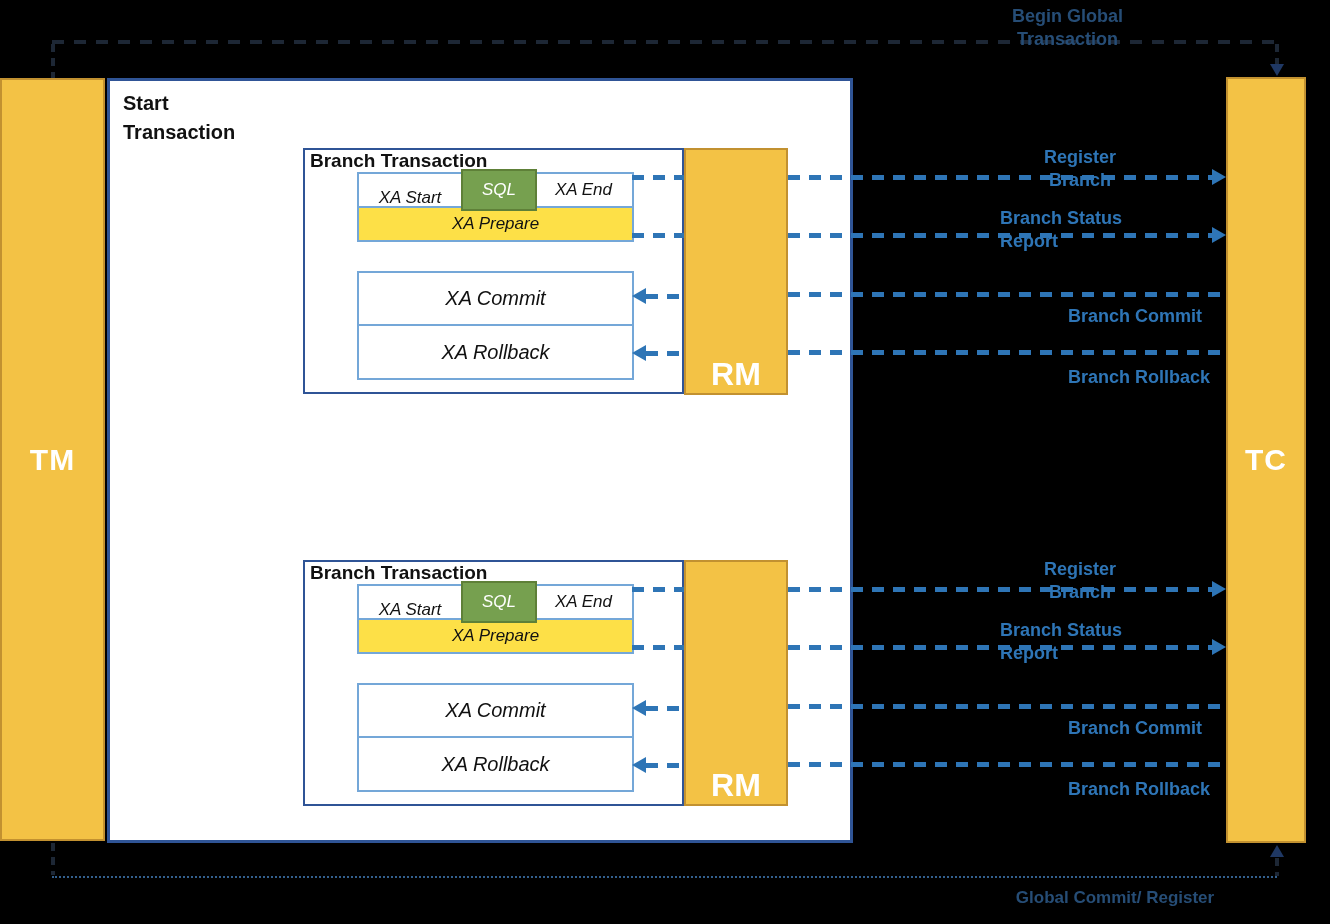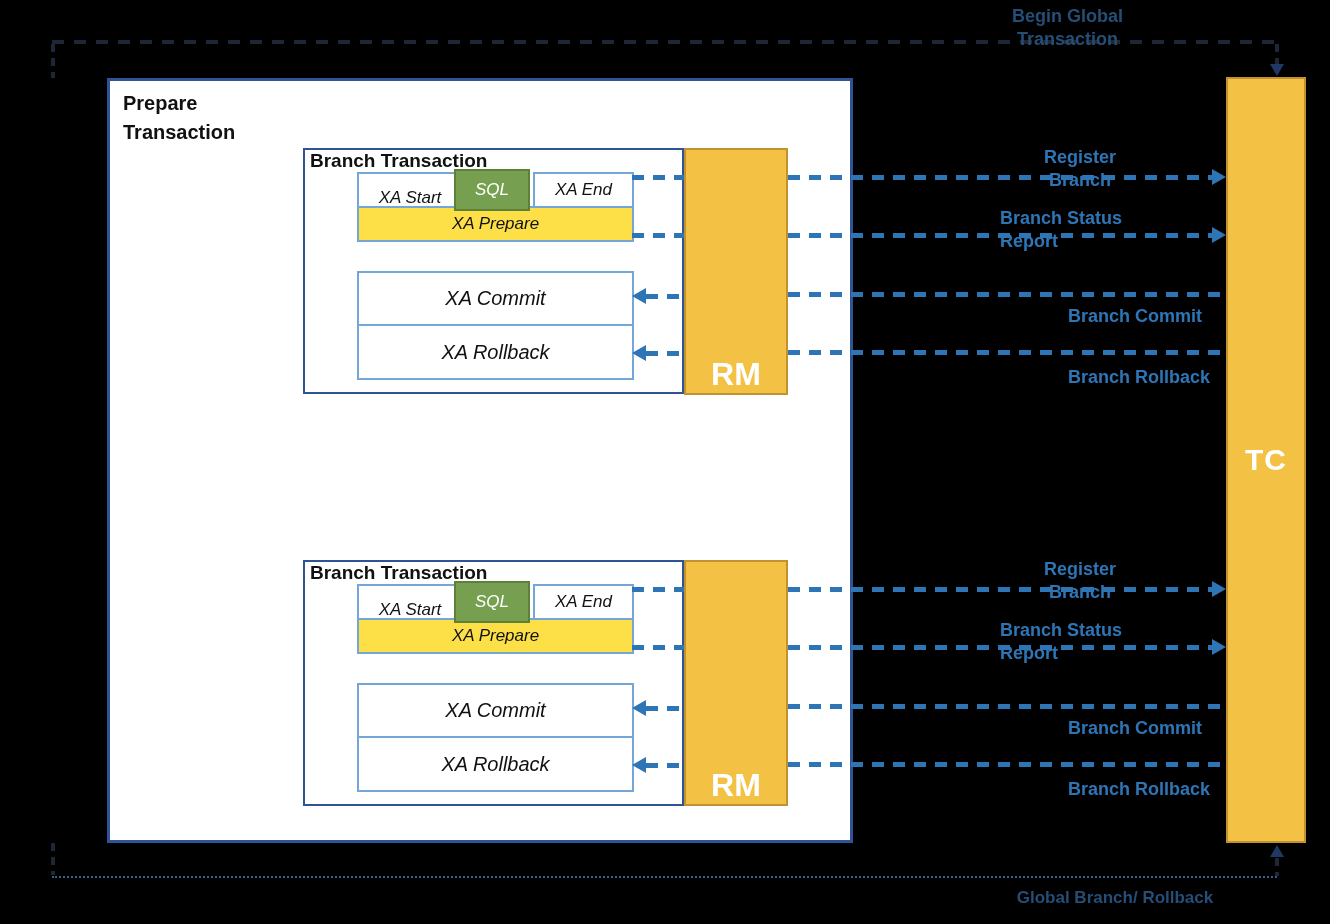--- a/index.html
+++ b/index.html
@@ -37,21 +37,21 @@
   .stack { position:absolute; left:52px; top:22px; width:277px; }
   .row1 { position:relative; height:36px; }
   .cell {
     position:absolute; box-sizing:border-box; border:2px solid var(--light-box-border);
     background:#fff; display:flex; align-items:center; justify-content:center;
     font-style:italic; font-size:17px; color:var(--text-black);
   }
   .xa-start { left:0; top:0; width:106px; height:52px; }
   .xa-end   { left:176px; top:0; width:101px; height:36px; }
   .sql-box  {
-    position:absolute; left:97px; top:-3px; width:76px; height:42px; z-index:2;
+    position:absolute; left:104px; top:-3px; width:76px; height:42px; z-index:2;
     box-sizing:border-box; background:var(--green); border:2px solid var(--green-border);
     display:flex; align-items:center; justify-content:center;
     font-style:italic; font-size:17px; color:#fff;
   }
   .xa-prepare {
     position:relative; margin-top:-2px; height:36px; box-sizing:border-box;
     border:2px solid var(--light-box-border); background:#fde047;
     display:flex; align-items:center; justify-content:center;
     font-style:italic; font-size:17px; color:var(--text-black);
   }
@@ -103,29 +103,32 @@
   <div class="dash-v" style="left:51px; top:44px; height:34px;"></div>
   <div class="dash-v" style="left:1275px; top:44px; height:22px;"></div>
   <div class="tri-d" style="left:1270px; top:64px;"></div>
   <div class="flow-label dim center" style="left:960px; top:5px; width:215px;">Begin Global
 Transaction</div>
 
   <div class="dot-h" style="left:52px; top:876px; width:1225px;"></div>
   <div class="dash-v" style="left:51px; top:843px; height:32px;"></div>
   <div class="dash-v" style="left:1275px; top:858px; height:18px;"></div>
   <div class="tri-u" style="left:1270px; top:845px;"></div>
-  <div class="flow-label dim center" style="left:975px; top:887px; width:280px; font-size:17px;">Global Branch/ Rollback</div>
-
+  <div class="flow-label dim center" style="left:975px; top:887px; width:280px; font-size:17px;">Global Commit/ Register</div>
+
+  <div class="entity" style="left:0; top:78px; width:105px; height:763px;">
+    <span class="elabel">TM</span>
+  </div>
 
   <div class="entity" style="left:1226px; top:77px; width:80px; height:766px;">
     <span class="elabel">TC</span>
   </div>
 
   <div class="gt">
-    <div class="gt-title">Prepare
+    <div class="gt-title">Start
 Transaction</div>
   </div>
 
   <div class="branch" style="top:148px;">
     <div class="b-title">Branch Transaction</div>
     <div class="stack">
       <div class="row1">
         <div class="cell xa-start">XA Start</div>
         <div class="sql-box">SQL</div>
         <div class="cell xa-end">XA End</div>

